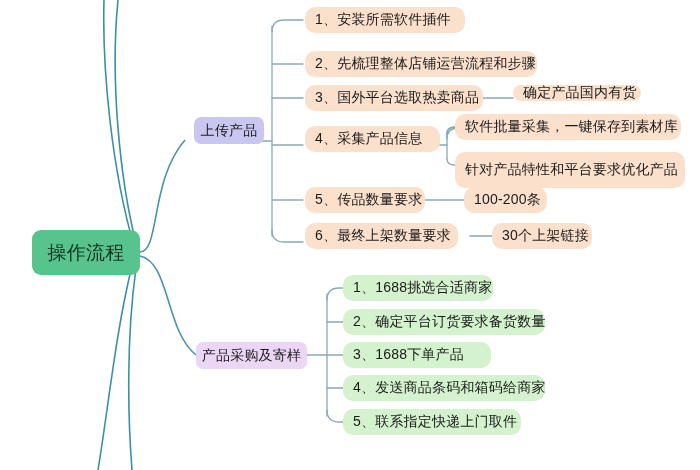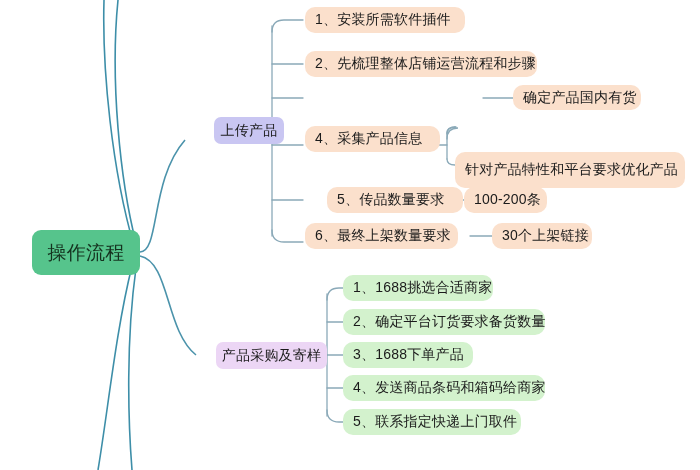--- a/index.html
+++ b/index.html
@@ -40,21 +40,20 @@
     color: #15321f;
     padding: 0 8px;
     justify-content: center;
   }
   .node-branch {
     background: #c9c6f2;
     border-radius: 7px;
     font-size: 14px;
     padding: 0 11px;
     justify-content: center;
-    margin-left: 20px;
   }
   .node-branch-b {
     background: #ecd6f5;
   }
   .node-orange {
     background: #fbe0cc;
     font-size: 14px;
     padding: 0 10px;
   }
   .node-green {
@@ -130,35 +129,41 @@
   </div>
 
   <div class="node node-orange" style="left:305px; top:7px; width:160px; height:26px;">
     <span>1、安装所需软件插件</span>
   </div>
 
   <div class="node node-orange" style="left:305px; top:51px; width:232px; height:26px;">
     <span>2、先梳理整体店铺运营流程和步骤</span>
   </div>
 
-
-  <div class="node node-orange" style="left:513px; top:85px; width:128px; height:25px;">
+  <div class="node node-orange" style="left:305px; top:85px; width:178px; height:26px;">
+    <span>3、国外平台选取热卖商品</span>
+  </div>
+
+  <div class="node node-orange" style="left:513px; top:85px; width:128px; height:16px;">
     <span>确定产品国内有货</span>
   </div>
 
   <div class="node node-orange" style="left:305px; top:126px; width:135px; height:26px;">
     <span>4、采集产品信息</span>
   </div>
 
+  <div class="node node-orange" style="left:455px; top:114px; width:226px; height:26px;">
+    <span>软件批量采集，一键保存到素材库</span>
+  </div>
 
   <div class="node node-orange" style="left:455px; top:152px; width:230px; height:36px;">
     <span>针对产品特性和平台要求优化产品</span>
   </div>
 
-  <div class="node node-orange" style="left:305px; top:187px; width:136px; height:26px;margin-left:22px;">
+  <div class="node node-orange" style="left:305px; top:187px; width:120px; height:26px;">
     <span>5、传品数量要求</span>
   </div>
 
   <div class="node node-orange" style="left:464px; top:187px; width:83px; height:26px;">
     <span>100-200条</span>
   </div>
 
   <div class="node node-orange" style="left:305px; top:223px; width:153px; height:26px;">
     <span>6、最终上架数量要求</span>
   </div>
@@ -172,21 +177,21 @@
   </div>
 
   <div class="node node-green" style="left:343px; top:275px; width:150px; height:26px;">
     <span>1、1688挑选合适商家</span>
   </div>
 
   <div class="node node-green" style="left:343px; top:309px; width:202px; height:26px;">
     <span>2、确定平台订货要求备货数量</span>
   </div>
 
-  <div class="node node-green" style="left:343px; top:342px; width:130px; height:26px;">
+  <div class="node node-green" style="left:343px; top:342px; width:148px; height:26px;">
     <span>3、1688下单产品</span>
   </div>
 
   <div class="node node-green" style="left:343px; top:375px; width:202px; height:26px;">
     <span>4、发送商品条码和箱码给商家</span>
   </div>
 
   <div class="node node-green" style="left:343px; top:409px; width:178px; height:26px;">
     <span>5、联系指定快递上门取件</span>
   </div>

